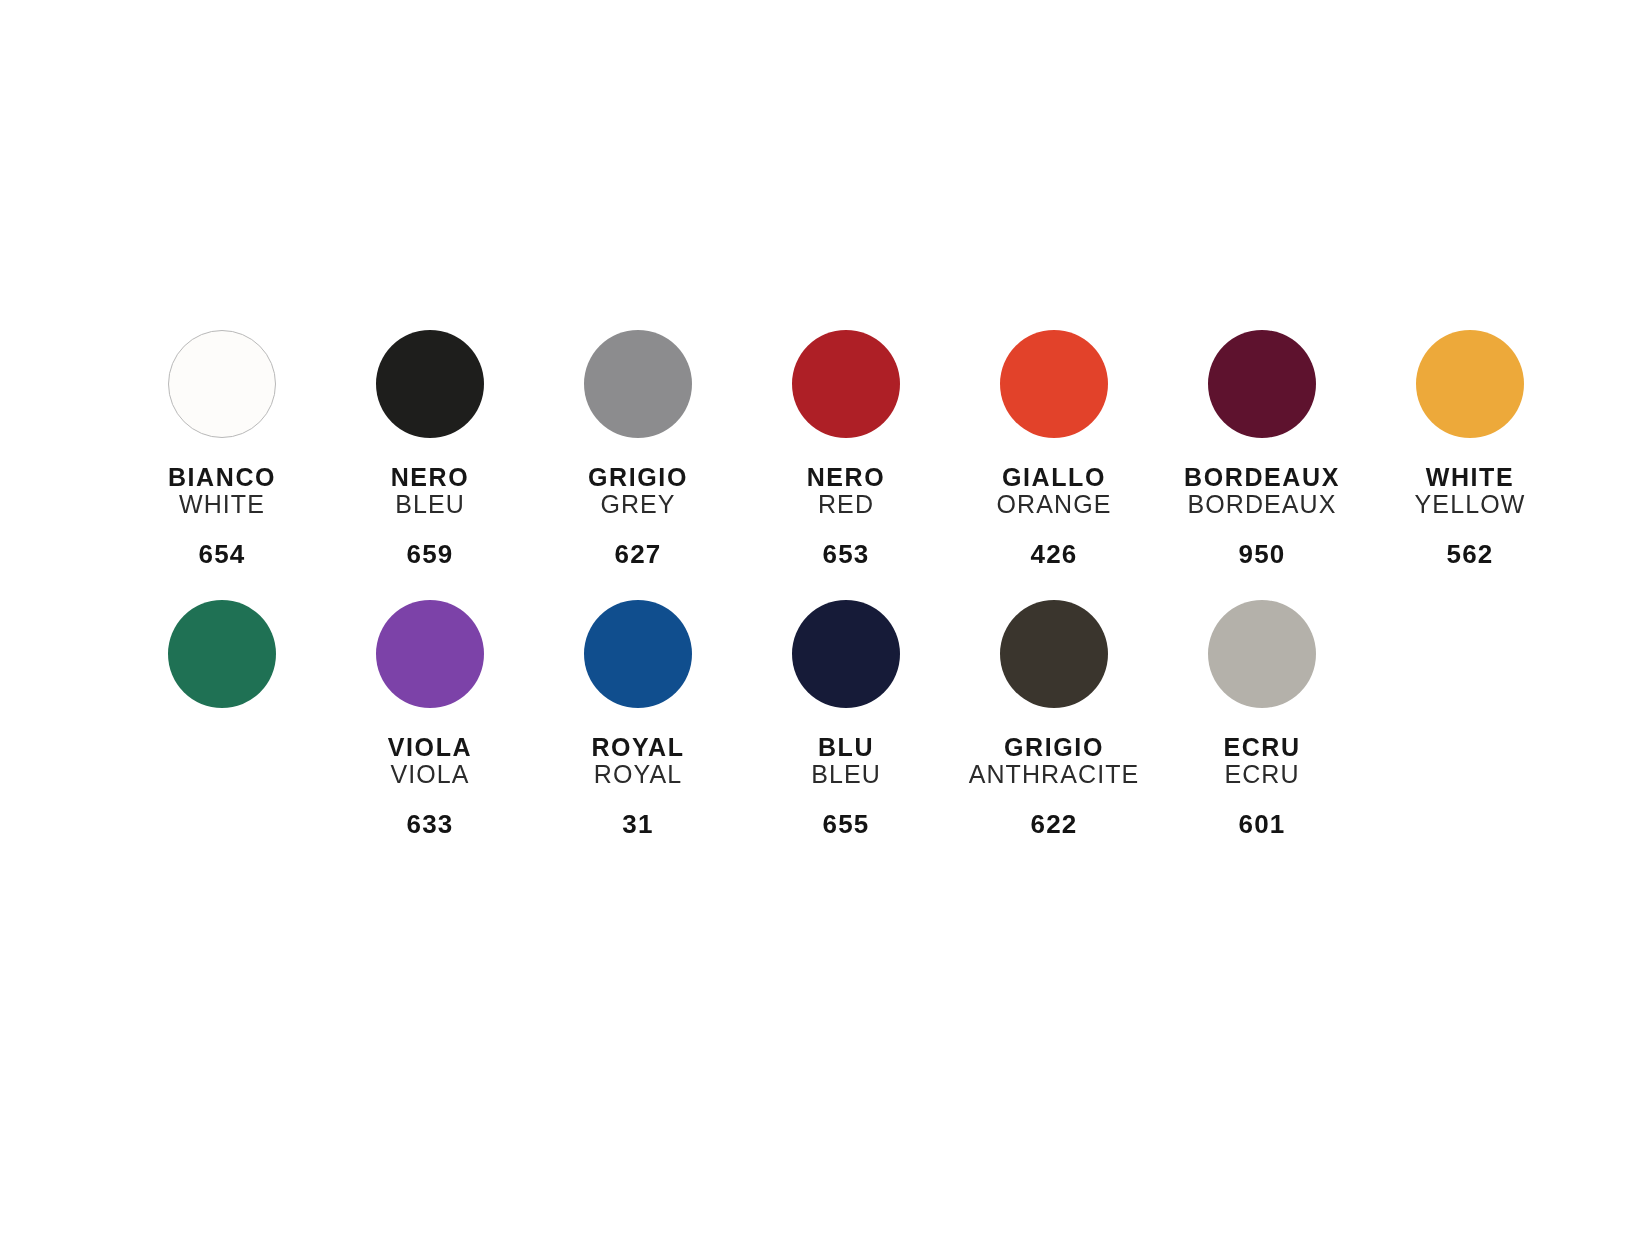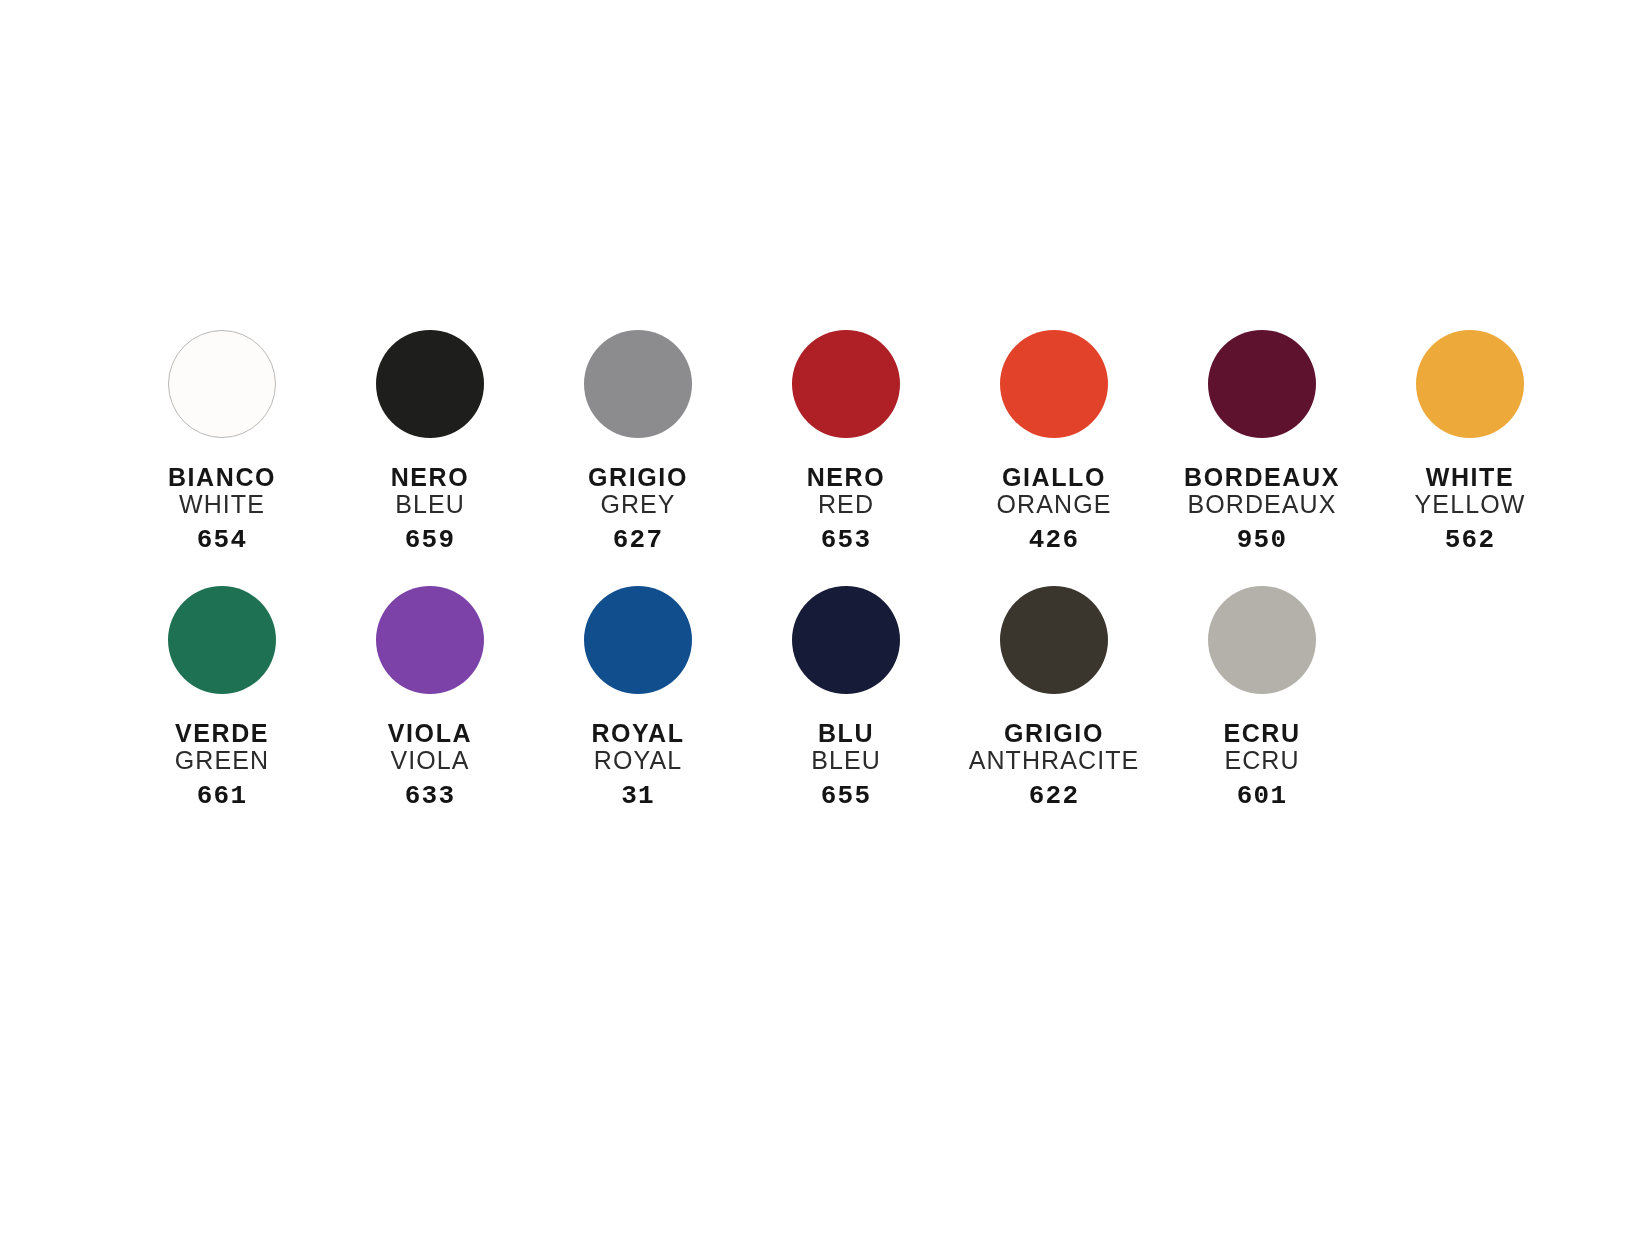--- a/index.html
+++ b/index.html
@@ -74,26 +74,26 @@
     font-family: "Liberation Sans", sans-serif;
     font-weight: normal;
     font-size: 25px;
     letter-spacing: 1.1px;
     color: #2b2b2b;
     margin-top: 0;
     white-space: nowrap;
     line-height: 1.08;
   }
   .label-code {
-    font-family: Liberation Mono, monospace;
+    font-family: Liberation Sans, sans-serif;
     font-weight: bold;
     font-size: 26px;
     letter-spacing: 1.2px;
     color: #141414;
-    margin-top: 8px;
+    margin-top: 22px;
     line-height: 1.08;
   }
 </style>
 </head>
 <body>
 
 <div id="swatch-board">
   <div class="swatch-row row-1">
       <div class="swatch-cell">
         <span class="swatch-dot outlined" style="background-color: rgb(253, 252, 250);"></span>
@@ -148,25 +148,20 @@
         <div class="swatch-labels">
           <div class="label-it">WHITE</div>
           <div class="label-en">YELLOW</div>
           <div class="label-code">562</div>
         </div>
       </div>
     </div>
   <div class="swatch-row row-2">
       <div class="swatch-cell">
         <span class="swatch-dot" style="background-color: rgb(31, 113, 84);"></span>
-        <div class="swatch-labels">
-          <div class="label-it">VERDE</div>
-          <div class="label-en">GREEN</div>
-          <div class="label-code">661</div>
-        </div>
       </div>
       <div class="swatch-cell">
         <span class="swatch-dot" style="background-color: rgb(124, 66, 168);"></span>
         <div class="swatch-labels">
           <div class="label-it">VIOLA</div>
           <div class="label-en">VIOLA</div>
           <div class="label-code">633</div>
         </div>
       </div>
       <div class="swatch-cell">

